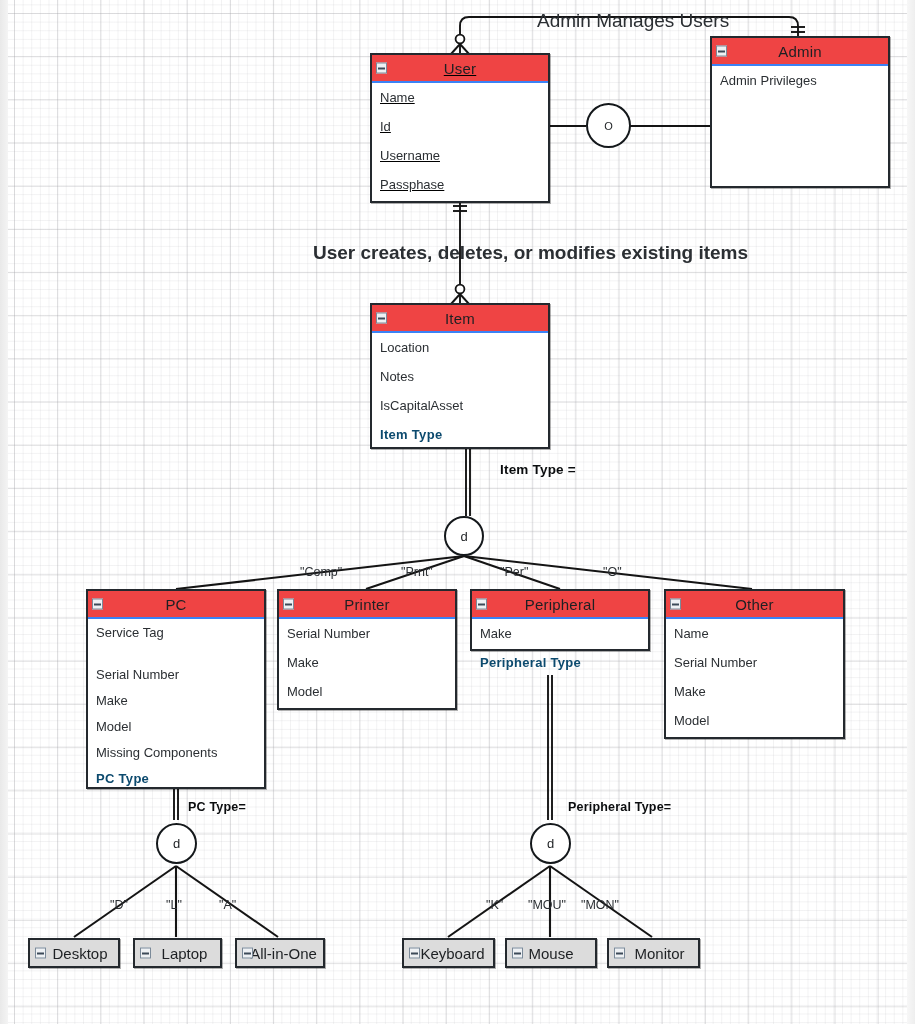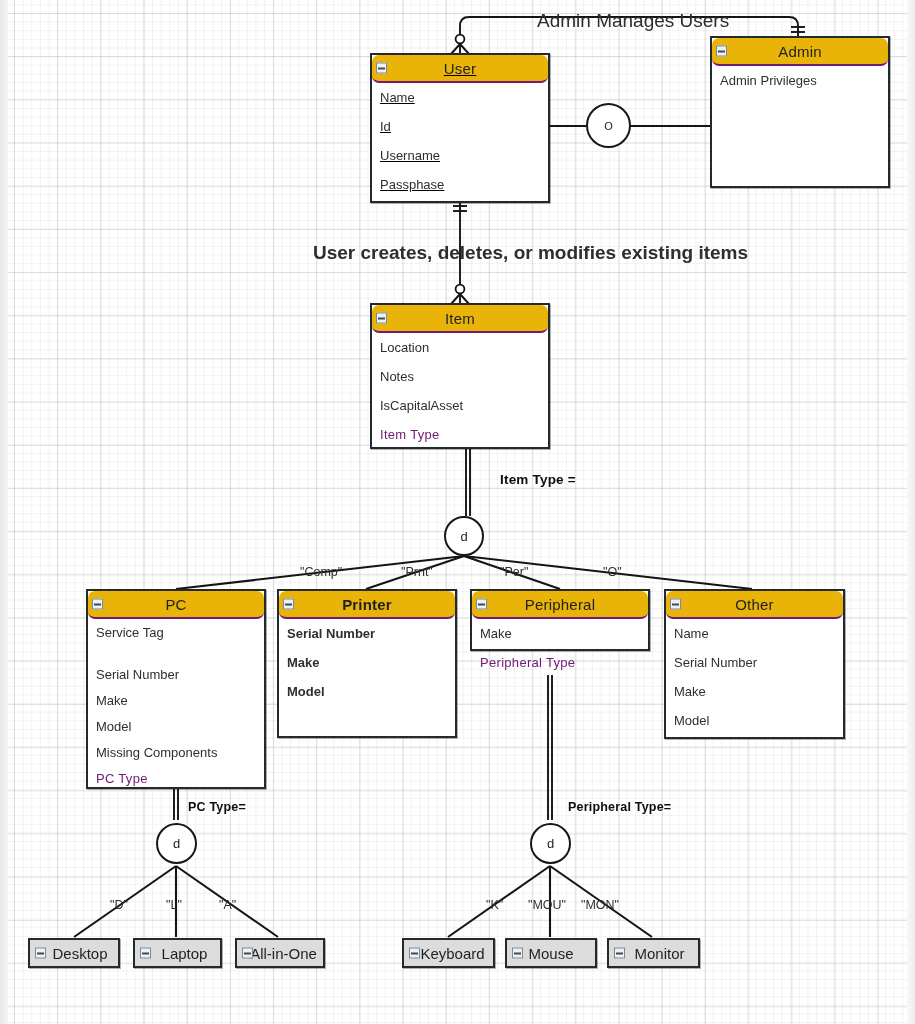--- a/index.html
+++ b/index.html
@@ -54,26 +54,25 @@
     position: absolute;
     box-sizing: border-box;
     background: #ffffff;
     border: 2px solid #24292e;
     box-shadow: 1px 1px 0 rgba(0,0,0,0.30);
   }
   .entity .ehead {
     position: relative;
     box-sizing: border-box;
     height: 28px;
-    background: #eab308;
-    border-bottom: 2px solid #701a75;
+    background: #ef4444;
+    border-bottom: 2px solid #3b82f6;
     display: flex;
     align-items: center;
     justify-content: center;
-    border-radius: 7px;
   }
   .entity .ename {
     font-size: 15px;
     color: #1d2023;
     letter-spacing: .2px;
   }
   .collapse-icon {
     position: absolute;
     left: 4px;
     top: 50%;
@@ -100,22 +99,22 @@
   .attr {
     font-size: 13px;
     color: #2b2f33;
     padding: 0 8px;
     line-height: 1;
     margin-bottom: 16px;
     white-space: nowrap;
   }
   .attr:last-child { margin-bottom: 0; }
   .attr.disc {
-    font-weight: normal;
-    color: #701a75;
+    font-weight: bold;
+    color: #0c4a6e;
     letter-spacing: .3px;
   }
 
   
   .leaf {
     position: absolute;
     box-sizing: border-box;
     height: 30px;
     background: #dcdcdc;
     border: 2px solid #24292e;
@@ -272,21 +271,21 @@
       <span class="ename">Item</span>
     </div>
     <div class="ebody">
       <div class="attr">Location</div>
       <div class="attr">Notes</div>
       <div class="attr">IsCapitalAsset</div>
       <div class="attr disc">Item Type</div>
     </div>
   </div>
 
-  <div class="lbl bold big" style="left:474px; top:473px;padding-left:26px;">Item Type =</div>
+  <div class="lbl bold big" style="left:474px; top:463px;padding-left:26px;">Item Type =</div>
 
   <div class="circ" style="left:444px; top:516px; width:40px; height:40px;">
     <span>d</span>
   </div>
 
   <div class="lbl" style="left:300px; top:566px;">"Comp"</div>
   <div class="lbl" style="left:401px; top:566px;">"Prnt"</div>
   <div class="lbl" style="left:500px; top:566px;">"Per"</div>
   <div class="lbl" style="left:603px; top:566px;">"O"</div>
 
@@ -298,21 +297,21 @@
     <div class="ebody" style="padding-top:7px;">
       <div class="attr" style="margin-bottom:29px;">Service Tag</div>
       <div class="attr" style="margin-bottom:13px;">Serial Number</div>
       <div class="attr" style="margin-bottom:13px;">Make</div>
       <div class="attr" style="margin-bottom:13px;">Model</div>
       <div class="attr" style="margin-bottom:13px;">Missing Components</div>
       <div class="attr disc">PC Type</div>
     </div>
   </div>
 
-  <div class="entity" style="left:277px; top:589px; width:180px; height:149px;font-weight:bold;">
+  <div class="entity" style="left:277px; top:589px; width:180px; height:121px;">
     <div class="ehead">
       <span class="collapse-icon"></span>
       <span class="ename">Printer</span>
     </div>
     <div class="ebody">
       <div class="attr">Serial Number</div>
       <div class="attr">Make</div>
       <div class="attr">Model</div>
     </div>
   </div>

